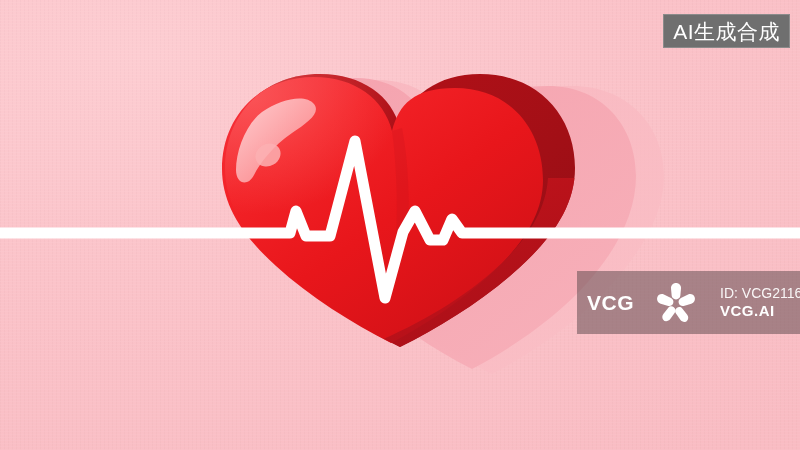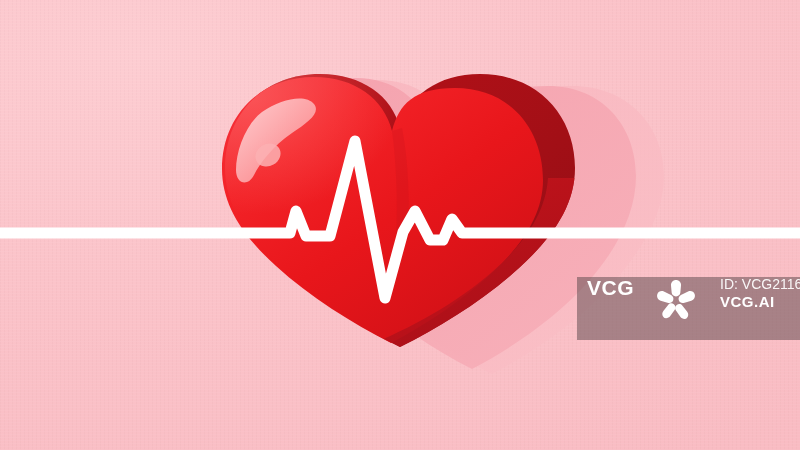--- a/index.html
+++ b/index.html
@@ -56,26 +56,26 @@
     line-height: 1;
     letter-spacing: .5px;
     white-space: nowrap;
     font-family: "Liberation Sans", "DejaVu Sans", sans-serif;
   }
 
   
   .watermark {
     position: absolute;
     left: 577px;
-    top: 277px;
+    top: 271px;
     width: 223px;
     height: 63px;
     background: rgba(92, 72, 77, .52);
     display: flex;
-    align-items: flex-start;
+    align-items: center;
     padding-left: 10px;
     box-sizing: border-box;
     overflow: hidden;
     gap: 17px;
   }
   .wm-logo-text {
     color: #ffffff;
     font-size: 21px;
     font-weight: bold;
     letter-spacing: .5px;
@@ -252,20 +252,23 @@
                L 403,232
                L 415,211
                L 430,240
                L 443,240
                L 452,219
                L 462,233
                L 800,233" fill="none" stroke="#ffffff" stroke-width="11" stroke-linecap="round" stroke-linejoin="round"></path>
     </g>
   </svg>
 
+  <div class="ai-badge">
+    <span>AI生成合成</span>
+  </div>
 
   <div class="watermark">
     <span class="wm-logo-text">VCG</span>
 
     <svg class="wm-flower" viewBox="0 0 64 64">
       <g fill="#ffffff">
         <path d="M32,4 c4,0 7,3 7,7 l-1,11 c-0.3,3 -2.8,5 -6,5 c-3.2,0 -5.7,-2 -6,-5 l-1,-11 c0,-4 3,-7 7,-7 Z"></path>
         <path d="M58,24 c1.2,3.8 -0.9,7.8 -4.7,9 l-10.6,3.1 c-2.9,0.8 -5.8,-0.7 -6.8,-3.7 c-1,-3 0.3,-6 3,-7.3 l9.9,-4.8 c3.6,-1.7 7.9,-0.1 9.2,3.7 Z"></path>
         <path d="M48,57 c-3.2,2.4 -7.7,1.6 -10,-1.6 l-6.3,-9 c-1.7,-2.5 -1.2,-5.7 1.3,-7.6 c2.6,-1.9 5.8,-1.6 7.7,0.8 l6.9,8.6 c2.4,3.1 1.7,7.5 -1.6,9.8 Z"></path>
         <path d="M16,57 c-3.2,-2.3 -4,-6.7 -1.6,-9.8 l6.9,-8.6 c1.9,-2.4 5.1,-2.7 7.7,-0.8 c2.5,1.9 3,5.1 1.3,7.6 l-6.3,9 c-2.3,3.2 -6.8,4 -10,1.6 Z"></path>

